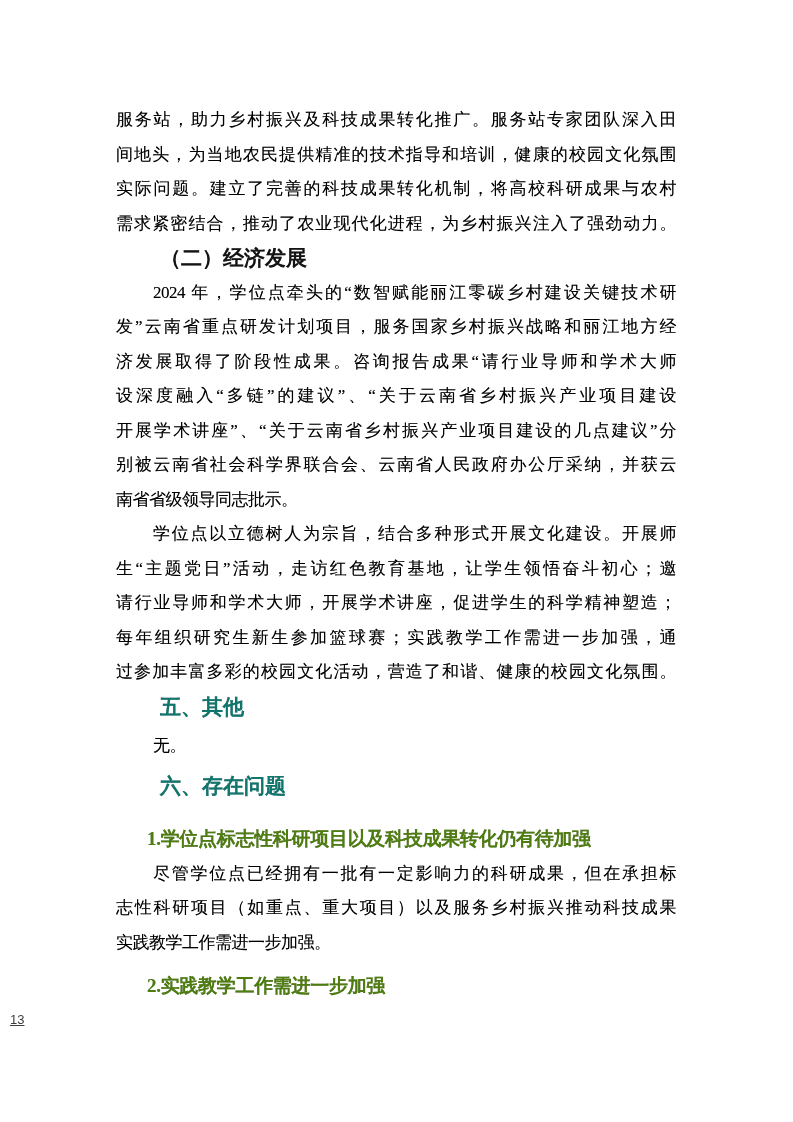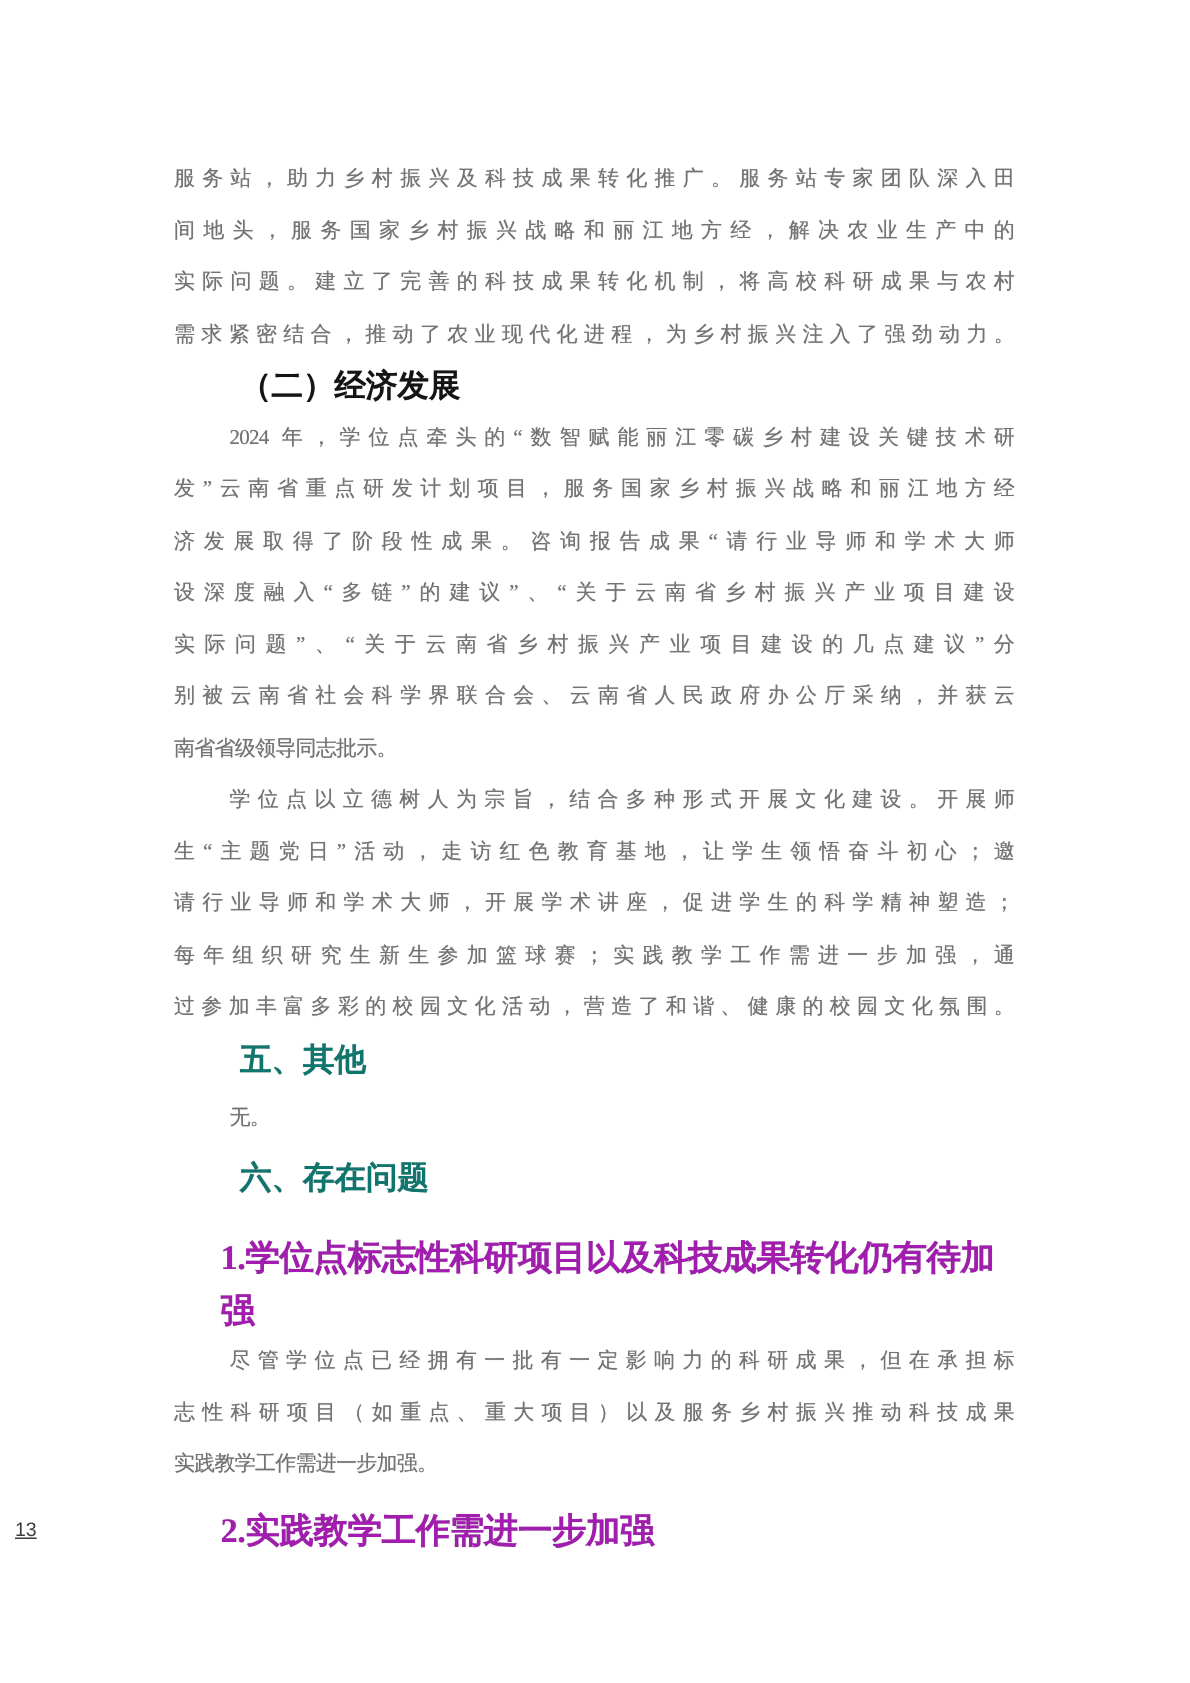--- a/index.html
+++ b/index.html
@@ -19,24 +19,24 @@
     position: absolute;
     left: 116px;
     top: 103px;
     width: 560px;
   }
   .block { margin: 0; }
 
   
   .paragraph .line {
     font-family: "Liberation Serif", "DejaVu Serif", serif;
-    font-size: 14px;
+    font-size: 17px;
     line-height: 34.5px;
     letter-spacing: -0.5px;
-    color: #737373;
+    color: #000000;
     text-align: justify;
     text-align-last: justify;
     text-shadow: 0 0 0.5px rgba(43,43,43,0.45);
     white-space: nowrap;
   }
   .paragraph .line.no-just {
     text-align-last: left;
   }
   .paragraph .line.indent {
     text-indent: 37px;
@@ -67,24 +67,24 @@
   .major-heading + .paragraph + .major-heading,
   .paragraph + .major-heading.spaced {
     margin-top: 5px;
   }
   .major-heading[data-idx="7"] { margin-top: 5px; margin-bottom: 19px; }
 
   
   .sub-heading {
     font-family: "Liberation Serif", "DejaVu Serif", serif;
     font-weight: bold;
-    font-size: 23px;
+    font-size: 19px;
     line-height: 34.5px;
     letter-spacing: -0.3px;
-    color: #a21caf;
+    color: #4d7c0f;
     padding-left: 31px;
     text-shadow: 0 0 0.5px rgba(26,26,26,0.4);
   }
   .sub-heading:last-child { margin-top: 9px; }
 
   .pageno {
     position: absolute;
     top: 1012px;
     left: 10px;
     width: 100%;
@@ -95,31 +95,31 @@
     text-decoration: underline;
   }
 </style>
 </head>
 <body>
 
 <div class="page">
   <main class="doc" id="doc">
       <div class="block paragraph" data-idx="0">
         <div class="line">服务站，助力乡村振兴及科技成果转化推广。服务站专家团队深入田</div>
-        <div class="line">间地头，服务国家乡村振兴战略和丽江地方经，解决农业生产中的</div>
+        <div class="line">间地头，为当地农民提供精准的技术指导和培训，健康的校园文化氛围</div>
         <div class="line">实际问题。建立了完善的科技成果转化机制，将高校科研成果与农村</div>
         <div class="line">需求紧密结合，推动了农业现代化进程，为乡村振兴注入了强劲动力。</div>
       </div>
       <div class="block section-heading" data-idx="1">（二）经济发展</div>
       <div class="block paragraph" data-idx="2">
         <div class="line indent">2024 年，学位点牵头的“数智赋能丽江零碳乡村建设关键技术研</div>
         <div class="line">发”云南省重点研发计划项目，服务国家乡村振兴战略和丽江地方经</div>
         <div class="line">济发展取得了阶段性成果。咨询报告成果“请行业导师和学术大师</div>
         <div class="line">设深度融入“多链”的建议”、“关于云南省乡村振兴产业项目建设</div>
-        <div class="line">实际问题”、“关于云南省乡村振兴产业项目建设的几点建议”分</div>
+        <div class="line">开展学术讲座”、“关于云南省乡村振兴产业项目建设的几点建议”分</div>
         <div class="line">别被云南省社会科学界联合会、云南省人民政府办公厅采纳，并获云</div>
         <div class="line no-just">南省省级领导同志批示。</div>
       </div>
       <div class="block paragraph" data-idx="4">
         <div class="line indent">学位点以立德树人为宗旨，结合多种形式开展文化建设。开展师</div>
         <div class="line">生“主题党日”活动，走访红色教育基地，让学生领悟奋斗初心；邀</div>
         <div class="line">请行业导师和学术大师，开展学术讲座，促进学生的科学精神塑造；</div>
         <div class="line">每年组织研究生新生参加篮球赛；实践教学工作需进一步加强，通</div>
         <div class="line">过参加丰富多彩的校园文化活动，营造了和谐、健康的校园文化氛围。</div>
       </div>

